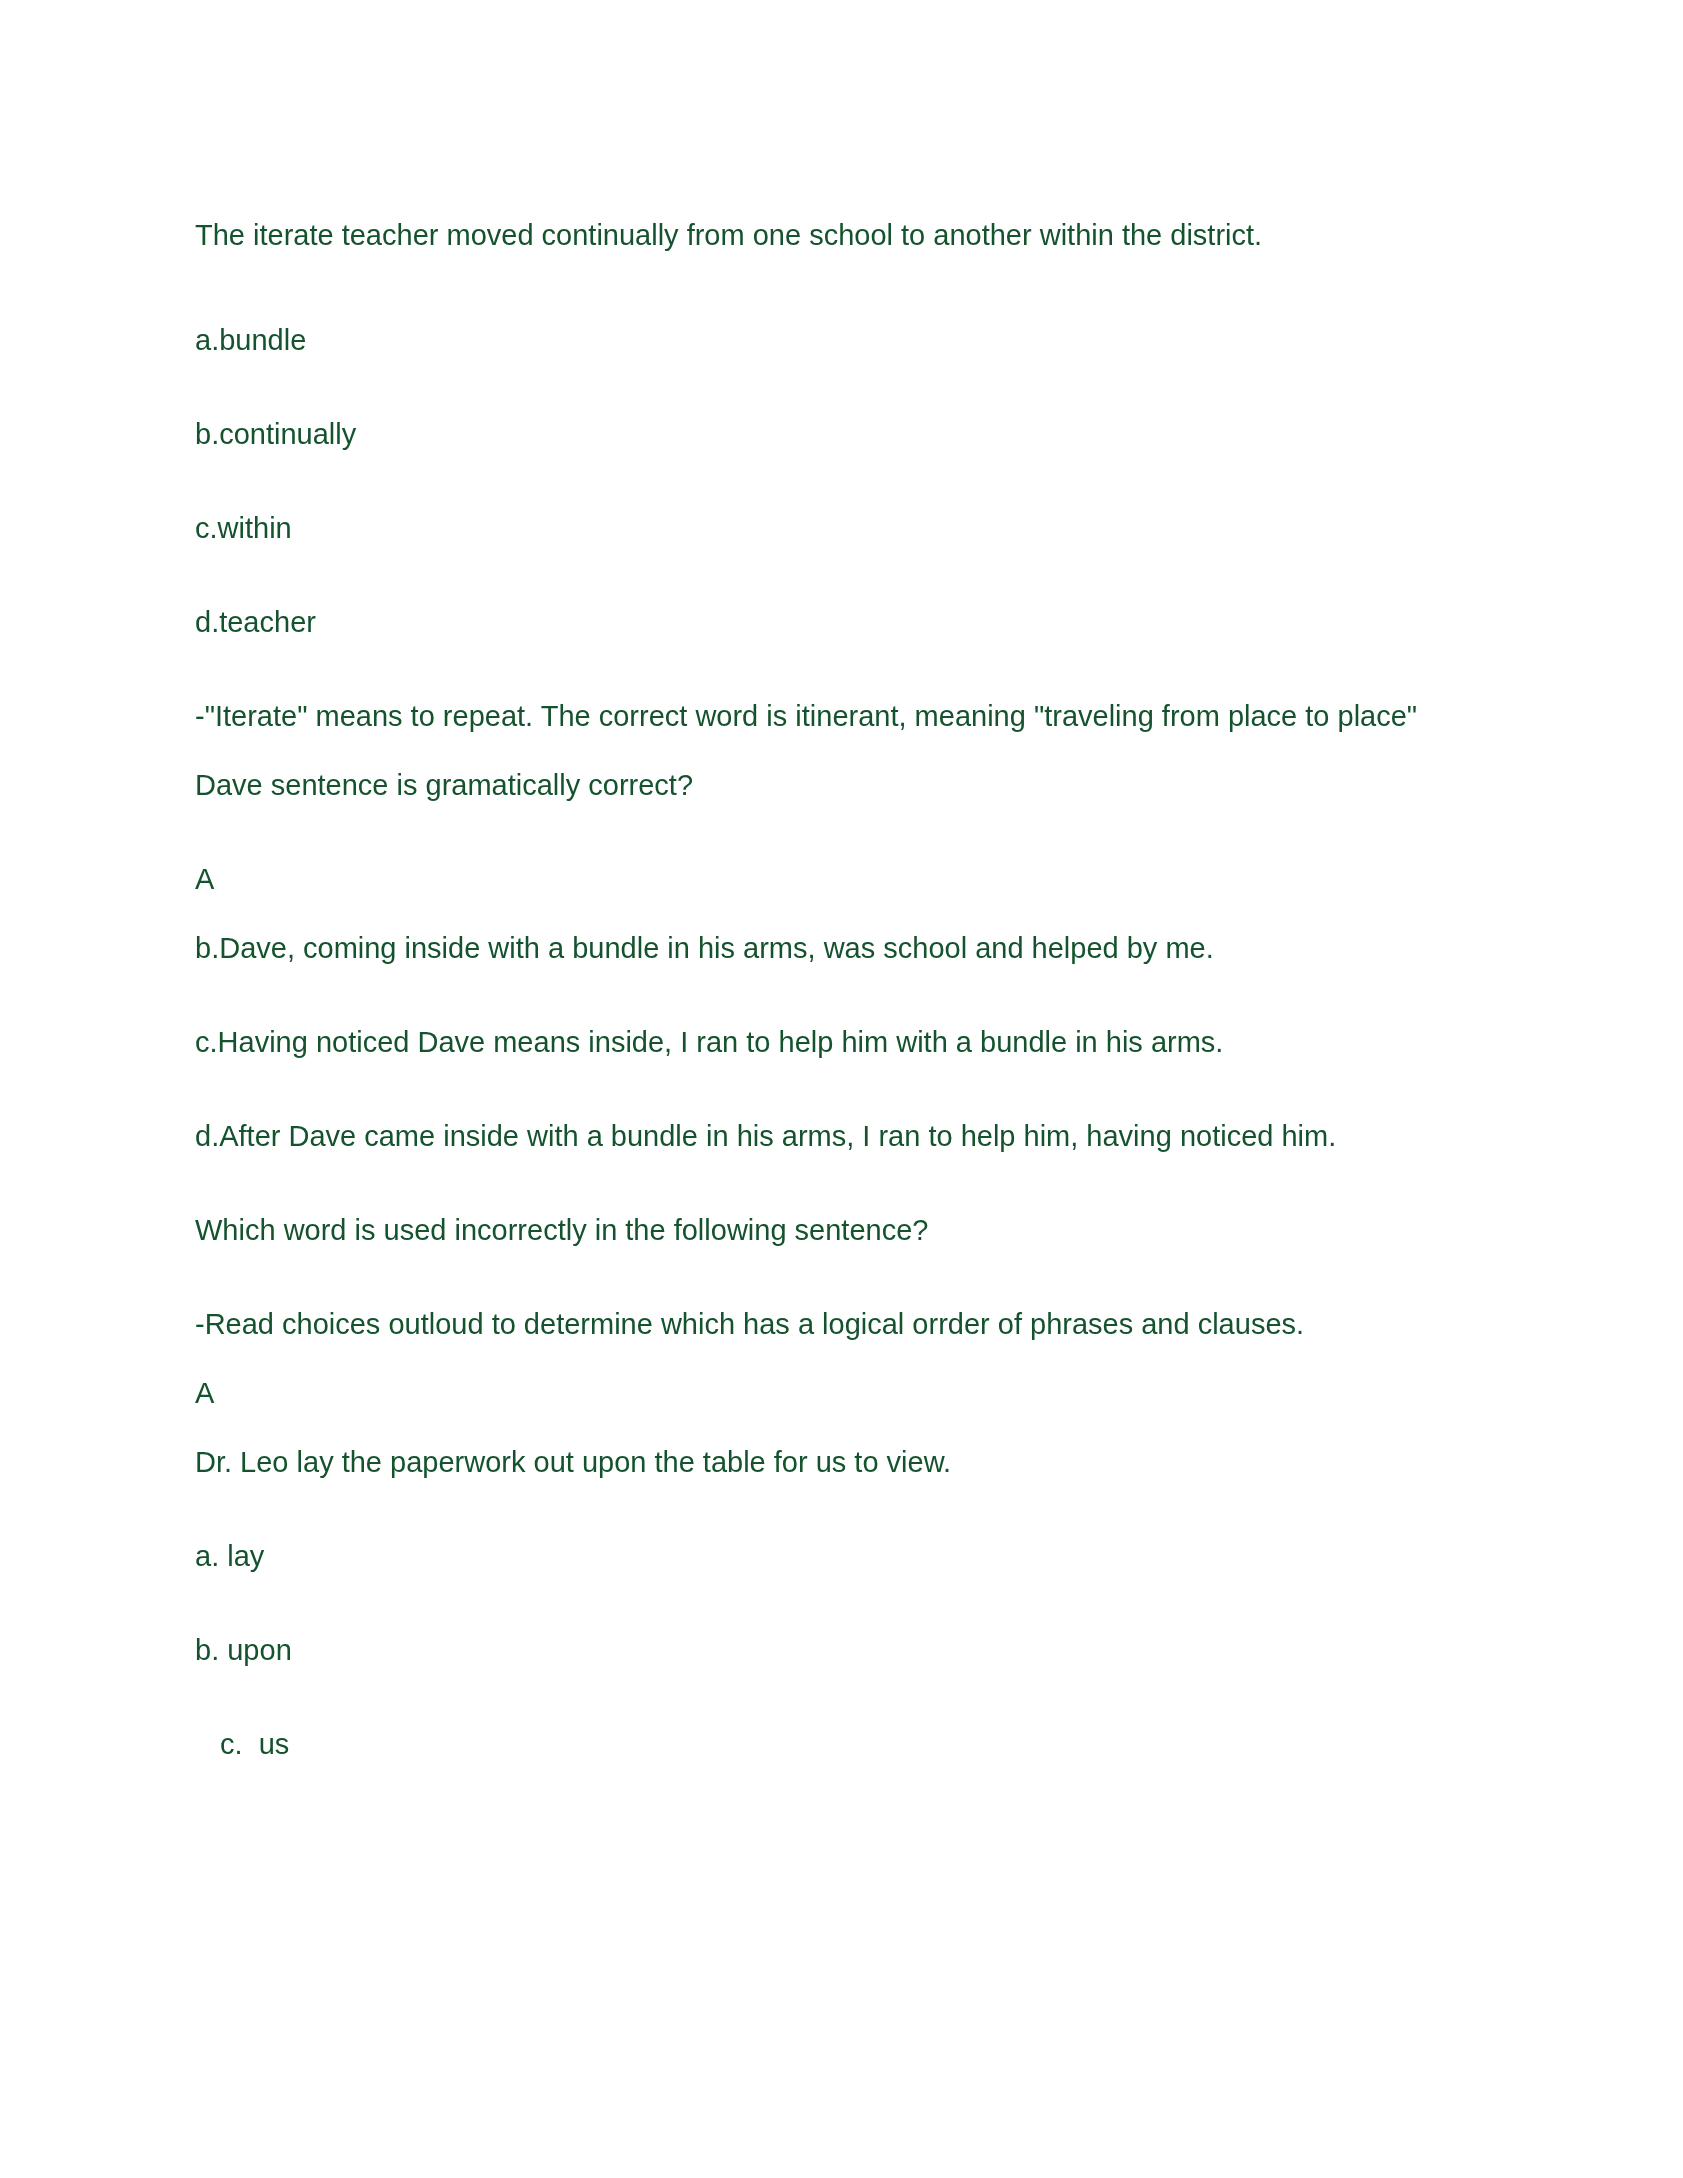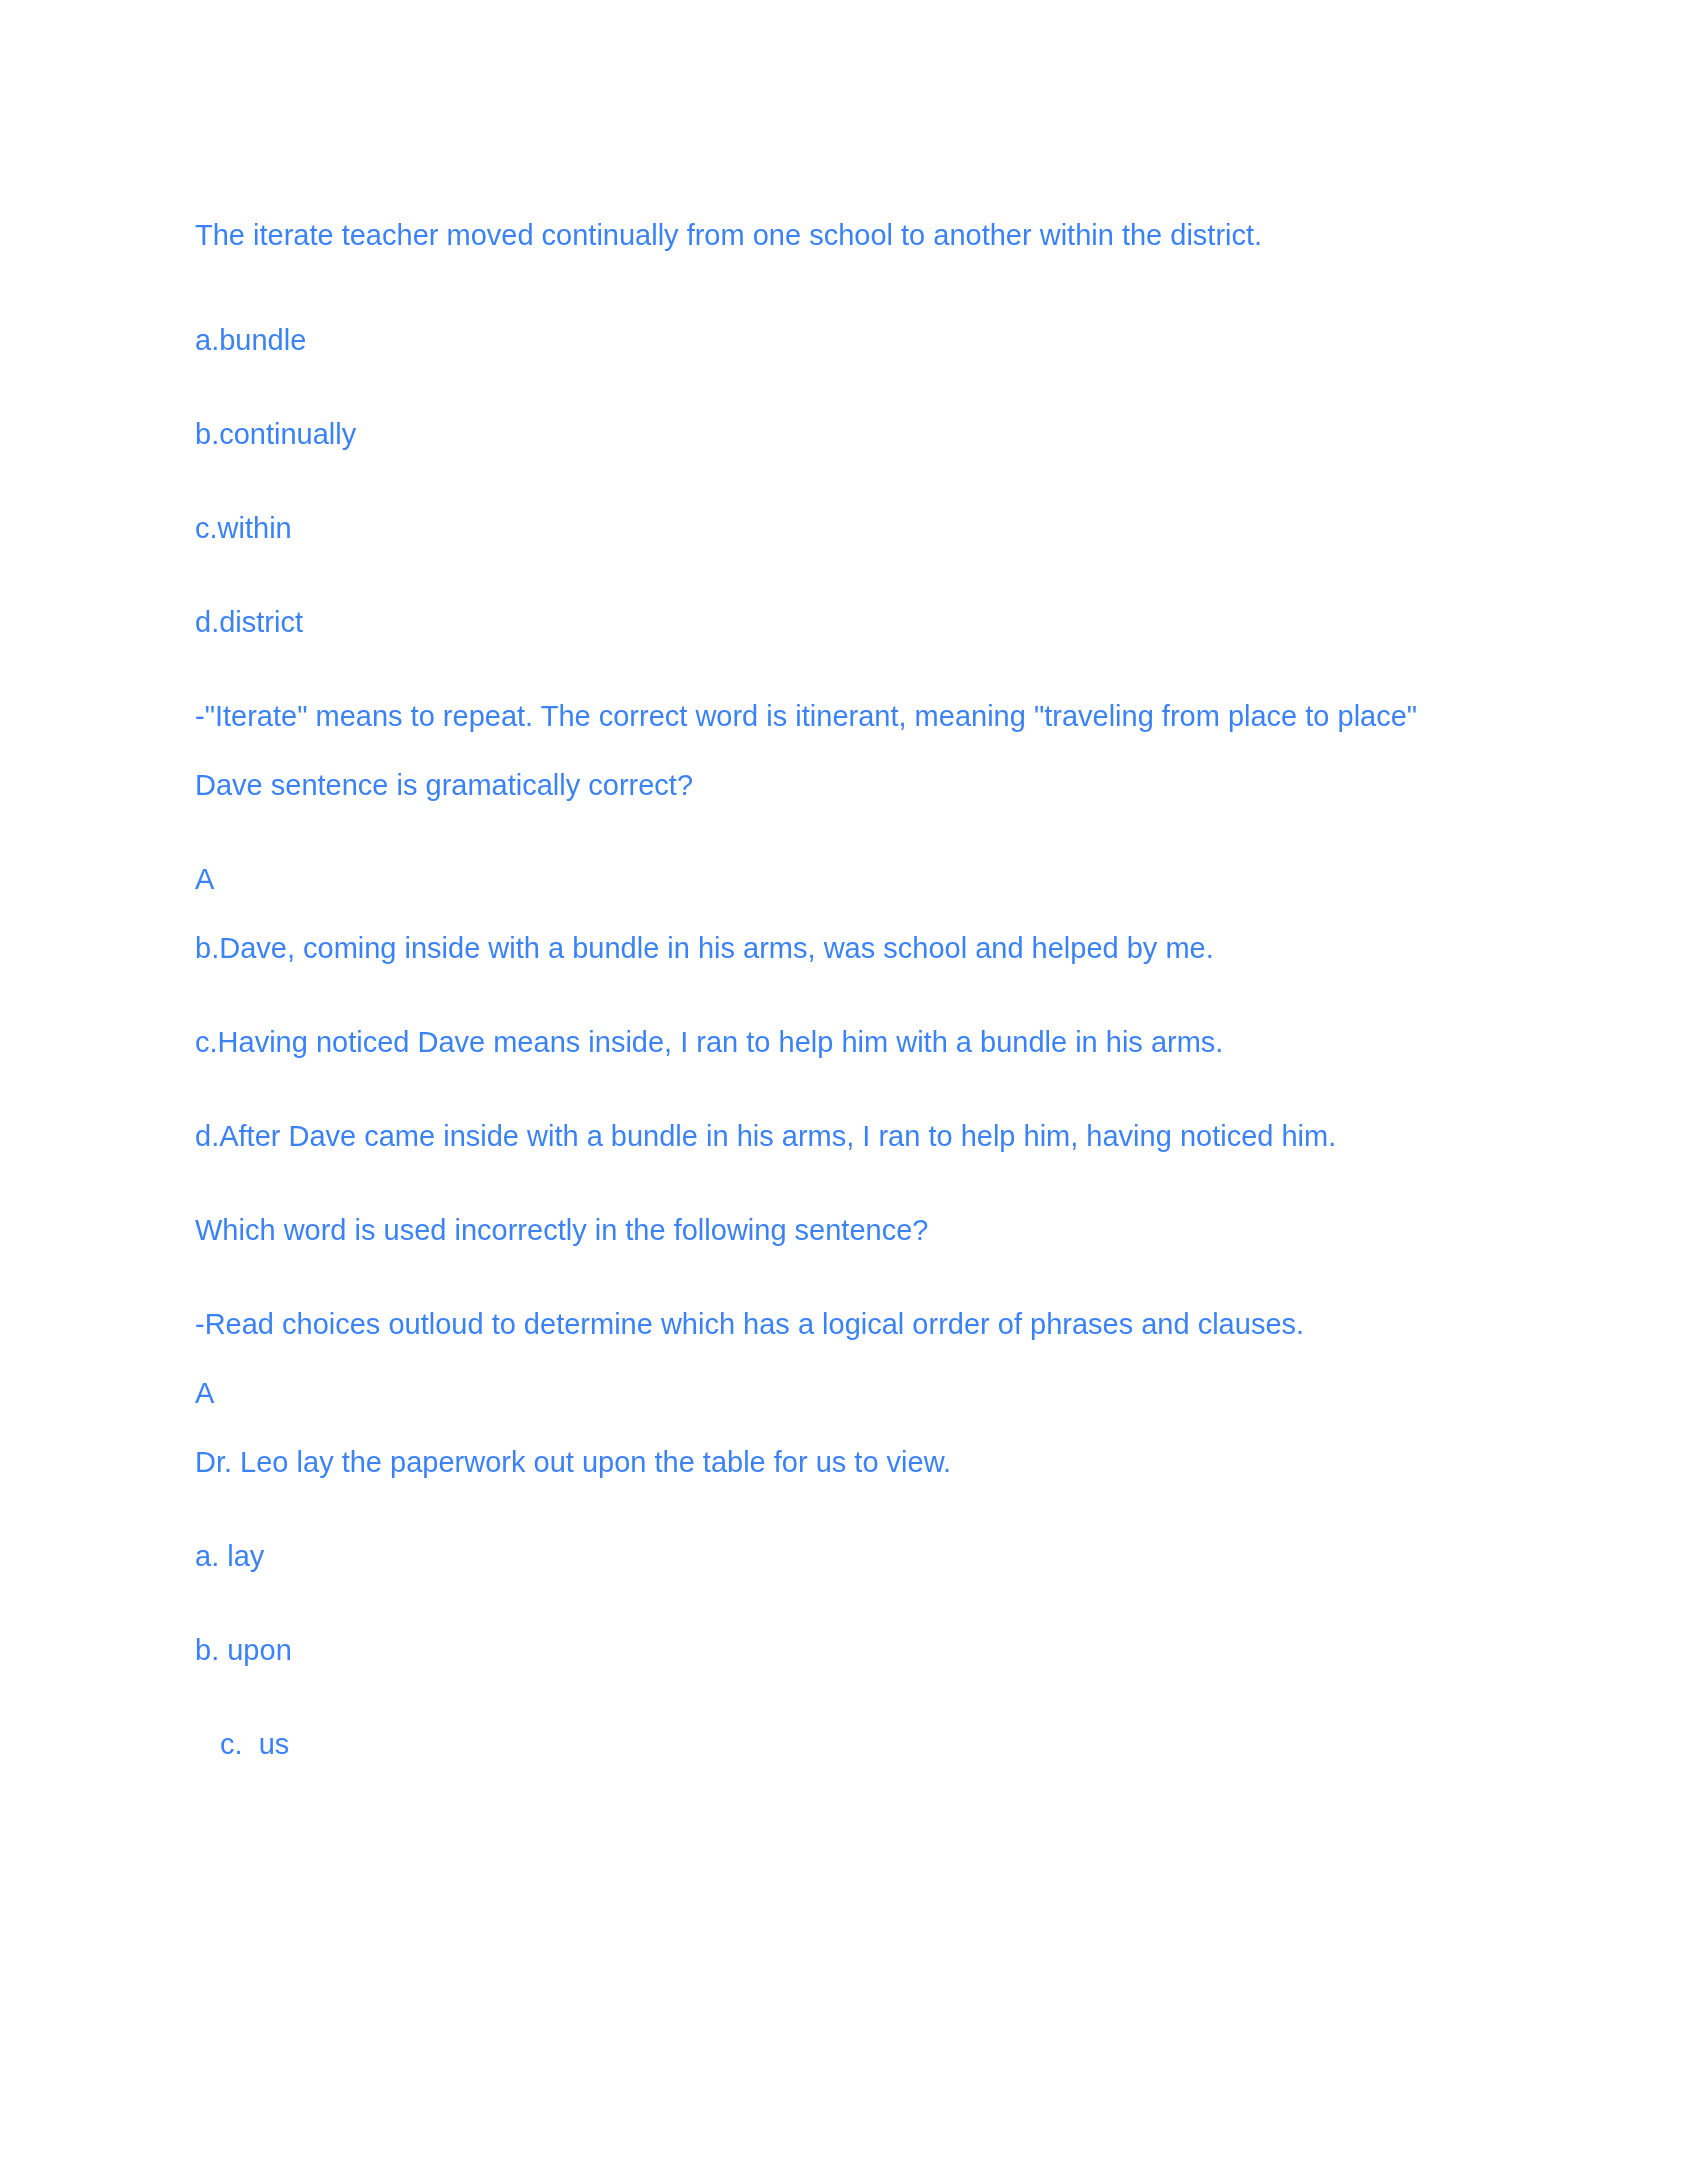--- a/index.html
+++ b/index.html
@@ -22,21 +22,21 @@
     height: 2178px;
     background: #ffffff;
     box-sizing: border-box;
     padding: 213px 0 0 195px;
   }
   .para {
     width: 1228px;
     margin: 0 0 49px 0;
     font-size: 29px;
     line-height: 45px;
-    color: #3b82f6;
+    color: #14532d;
     white-space: pre-wrap;
     word-wrap: break-word;
   }
   .para.first {
     margin-bottom: 60px;
   }
   .para.tight {
     margin-bottom: 24px;
   }
   .para.last {
@@ -46,21 +46,21 @@
 </style>
 </head>
 <body>
 
 <div class="page">
 
   <p class="para first">The iterate teacher moved continually from one school to another within the district.</p>
   <p class="para">a.bundle</p>
   <p class="para">b.continually</p>
   <p class="para">c.within</p>
-  <p class="para">d.district</p>
+  <p class="para">d.teacher</p>
   <p class="para tight">-"Iterate" means to repeat. The correct word is itinerant, meaning "traveling from place to place"</p>
 
   <p class="para">Dave sentence is gramatically correct?</p>
   <p class="para tight">A</p>
   <p class="para">b.Dave, coming inside with a bundle in his arms, was school and helped by me.</p>
   <p class="para">c.Having noticed Dave means inside, I ran to help him with a bundle in his arms.</p>
   <p class="para">d.After Dave came inside with a bundle in his arms, I ran to help him, having noticed him.</p>
   <p class="para">Which word is used incorrectly in the following sentence?</p>
 
   <p class="para tight">-Read choices outloud to determine which has a logical orrder of phrases and clauses.</p>

